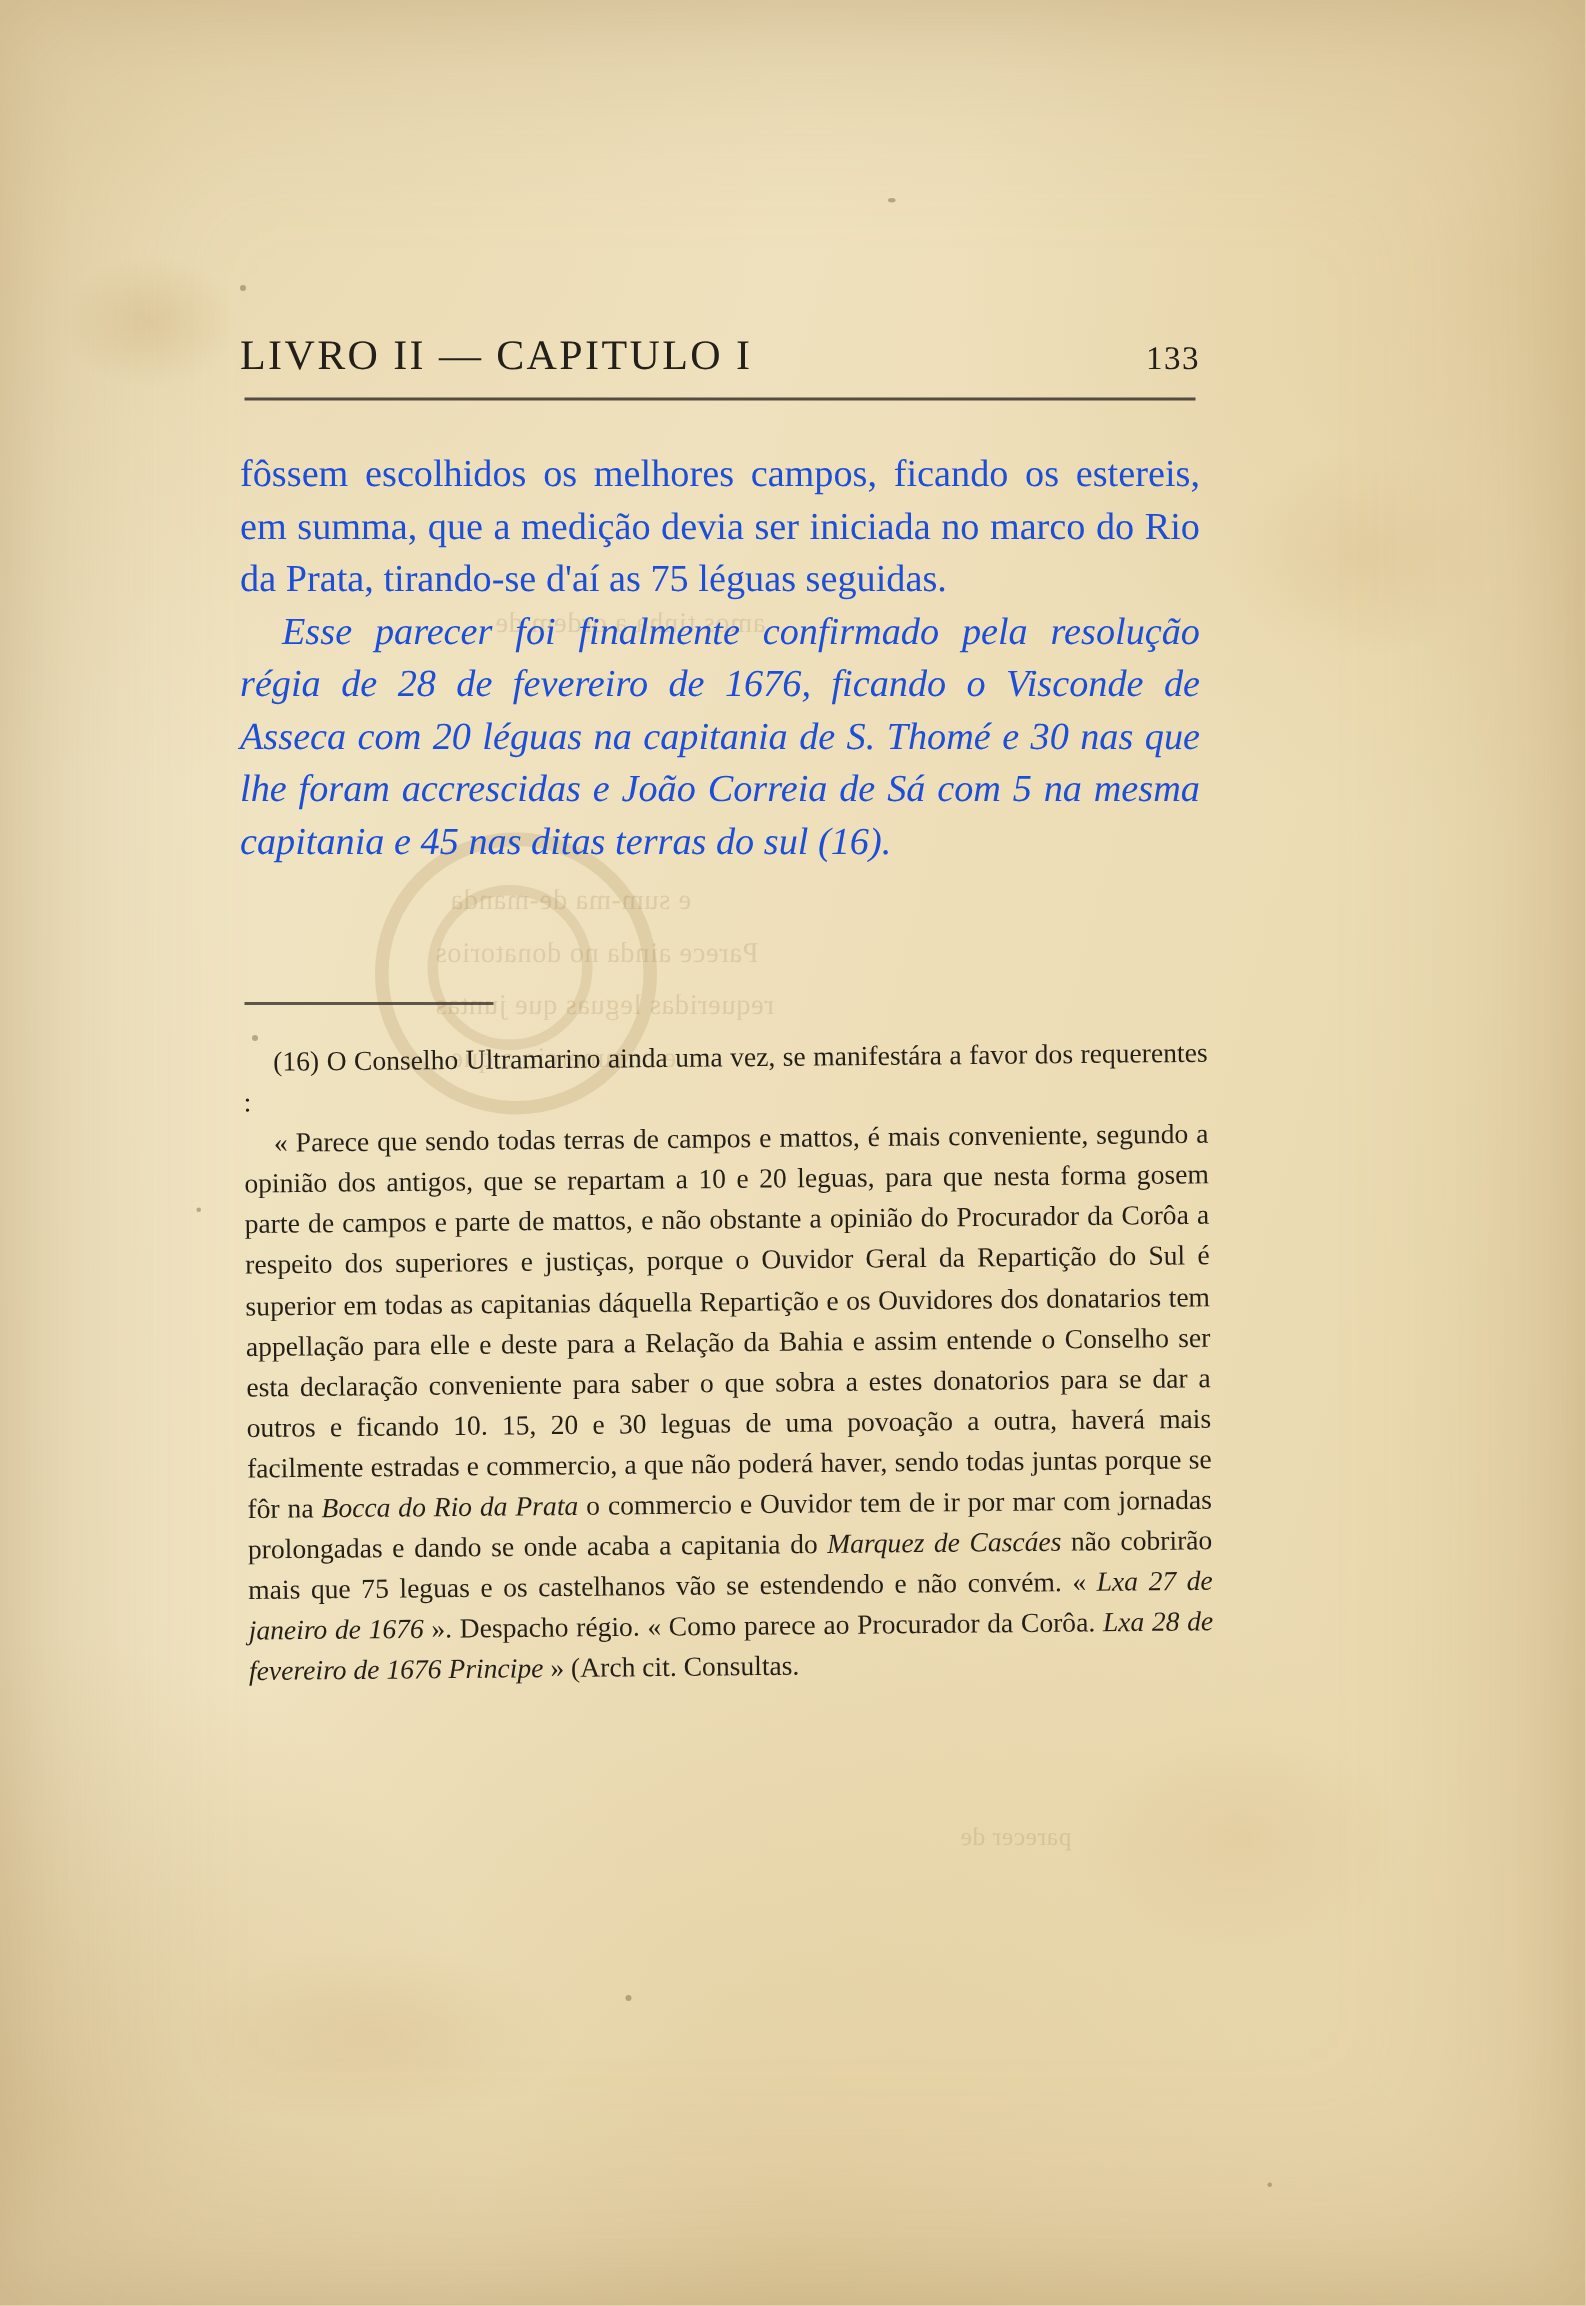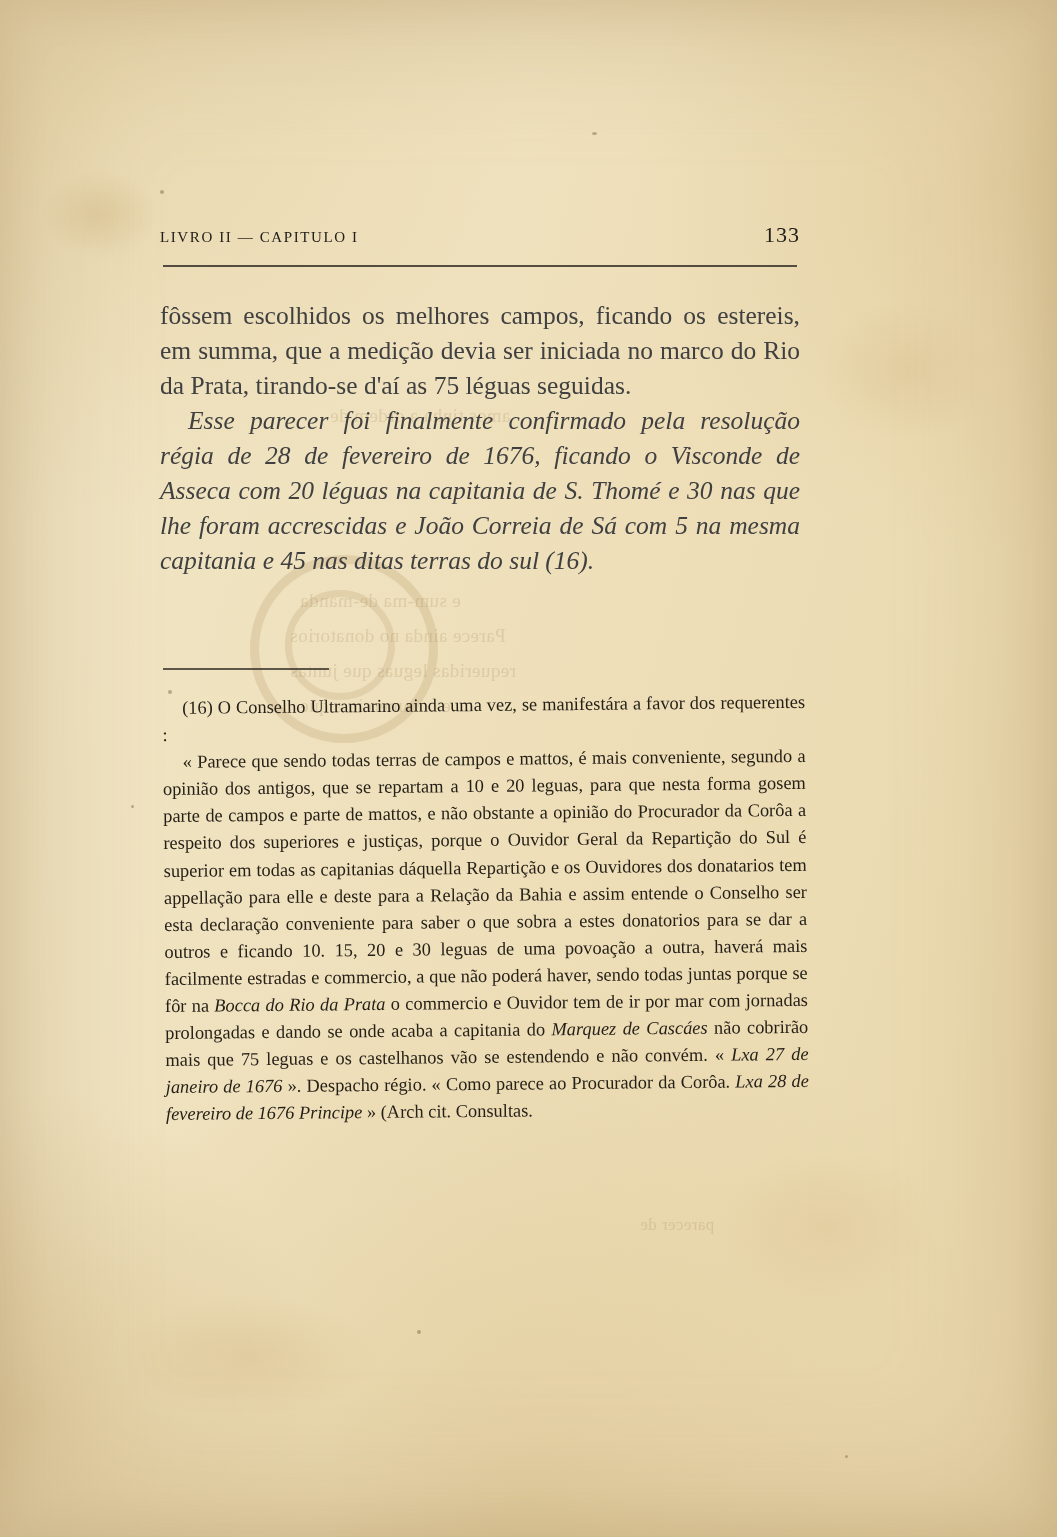--- a/index.html
+++ b/index.html
@@ -97,21 +97,21 @@
     position: absolute;
     left: 160px;
     top: 222px;
     width: 640px;
     display: flex;
     align-items: baseline;
     justify-content: space-between;
     color: #23201a;
   }
   .header-title {
-    font-size: 15px;
+    font-size: 28px;
     letter-spacing: 1.6px;
     text-align: right;
   }
   .header-page {
     font-size: 22px;
     letter-spacing: 1px;
     margin-left: 28px;
   }
   .rule {
     position: absolute;
@@ -121,21 +121,21 @@
     height: 2px;
     background: #3a332a;
     opacity: 0.85;
   }
 
   .body-text {
     position: absolute;
     left: 160px;
     top: 298px;
     width: 640px;
-    color: #404040;
+    color: #1d4ed8;
     font-size: 25.5px;
     line-height: 35px;
     text-align: justify;
   }
   .body-text p {
     margin: 0;
   }
   .body-text p.indent {
     text-indent: 28px;
     font-style: italic;

